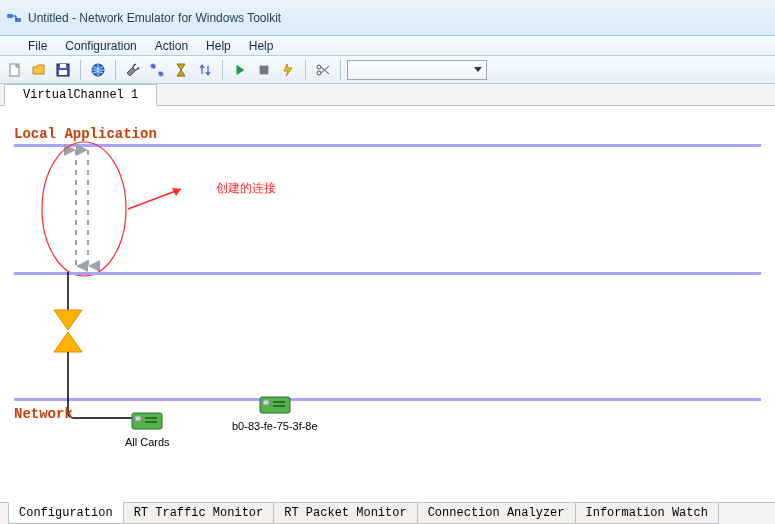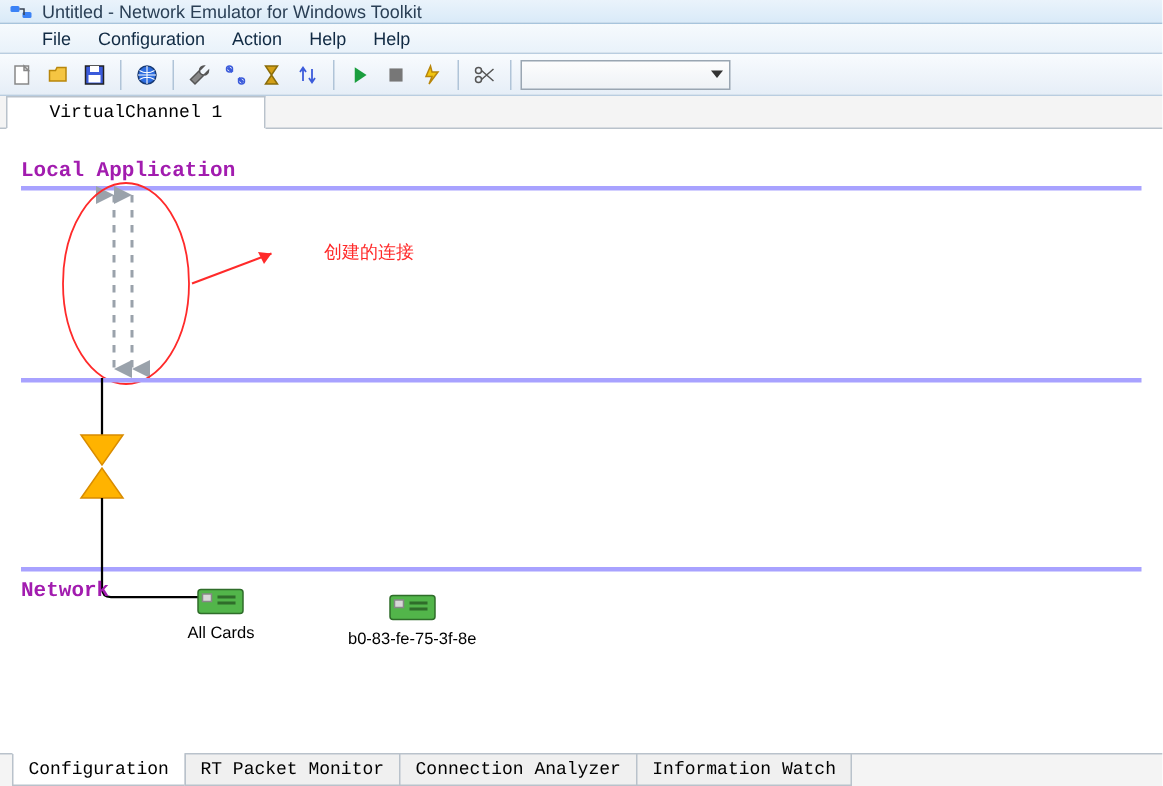--- a/index.html
+++ b/index.html
@@ -7,21 +7,21 @@
       font-family: "Segoe UI", Tahoma, sans-serif;
       font-size: 12px;
       background: #fff;
       width: 775px;
       height: 524px;
       overflow: hidden;
       position: relative;
     }
     
     .titlebar {
-      height: 16px;
+      height: 36px;
       background: linear-gradient(#eaf3fb, #d9eaf8);
       border-bottom: 1px solid #a7c4dc;
       display: flex;
       align-items: center;
       padding: 0 6px;
       color: #2a3f55;
     }
     .titlebar .icon {
       width: 16px; height: 16px;
       margin-right: 6px;
@@ -85,38 +85,38 @@
     .tabstrip-top {
       height: 22px;
       background: #f4f4f4;
       border-bottom: 1px solid #b9c2cb;
       display: flex;
       align-items: flex-end;
       padding-left: 4px;
       font-family: "Courier New", monospace;
     }
     .tabstrip-top .tab {
-      padding: 3px 28px;
+      padding: 3px 18px;
       border: 1px solid #b9c2cb;
       border-bottom: 1px solid #fff;
       background: #fff;
       margin-bottom: -1px;
       font-size: 12px;
     }
     
     .canvas {
       position: relative;
       height: 400px;
       background: #fff;
       font-family: "Courier New", monospace;
     }
     .section-label {
       position: absolute;
       font-weight: bold;
-      color: #a21caf;
+      color: #c2410c;
       font-size: 14px;
       left: 14px;
     }
     .hrule {
       position: absolute;
       left: 14px; right: 14px;
       height: 3px;
       background: #a8a2ff;
     }
     .nic {
@@ -311,30 +311,31 @@
   <div class="nic" style="left:125px;top:304px;">
     <svg width="32" height="22">
       <rect x="1" y="3" width="30" height="16" rx="2" fill="#52b54a" stroke="#2f6d2a"></rect>
       <rect x="4" y="6" width="6" height="5" fill="#d8d8d8" stroke="#888"></rect>
       <rect x="14" y="7" width="12" height="2" fill="#2f6d2a"></rect>
       <rect x="14" y="11" width="12" height="2" fill="#2f6d2a"></rect>
     </svg>
     <span>All Cards</span>
   </div>
 
-  <div class="nic" style="left:232px;top:308px;">
+  <div class="nic" style="left:232px;top:288px;">
     <svg width="32" height="22">
       <rect x="1" y="3" width="30" height="16" rx="2" fill="#52b54a" stroke="#2f6d2a"></rect>
       <rect x="4" y="6" width="6" height="5" fill="#d8d8d8" stroke="#888"></rect>
       <rect x="14" y="7" width="12" height="2" fill="#2f6d2a"></rect>
       <rect x="14" y="11" width="12" height="2" fill="#2f6d2a"></rect>
     </svg>
     <span>b0-83-fe-75-3f-8e</span>
   </div>
 
 </div>
 
 <div class="tabstrip-bottom">
   <div class="tab active">Configuration</div>
+  <div class="tab">RT Traffic Monitor</div>
   <div class="tab">RT Packet Monitor</div>
   <div class="tab">Connection Analyzer</div>
   <div class="tab">Information Watch</div>
 </div>
 
 </body></html>

